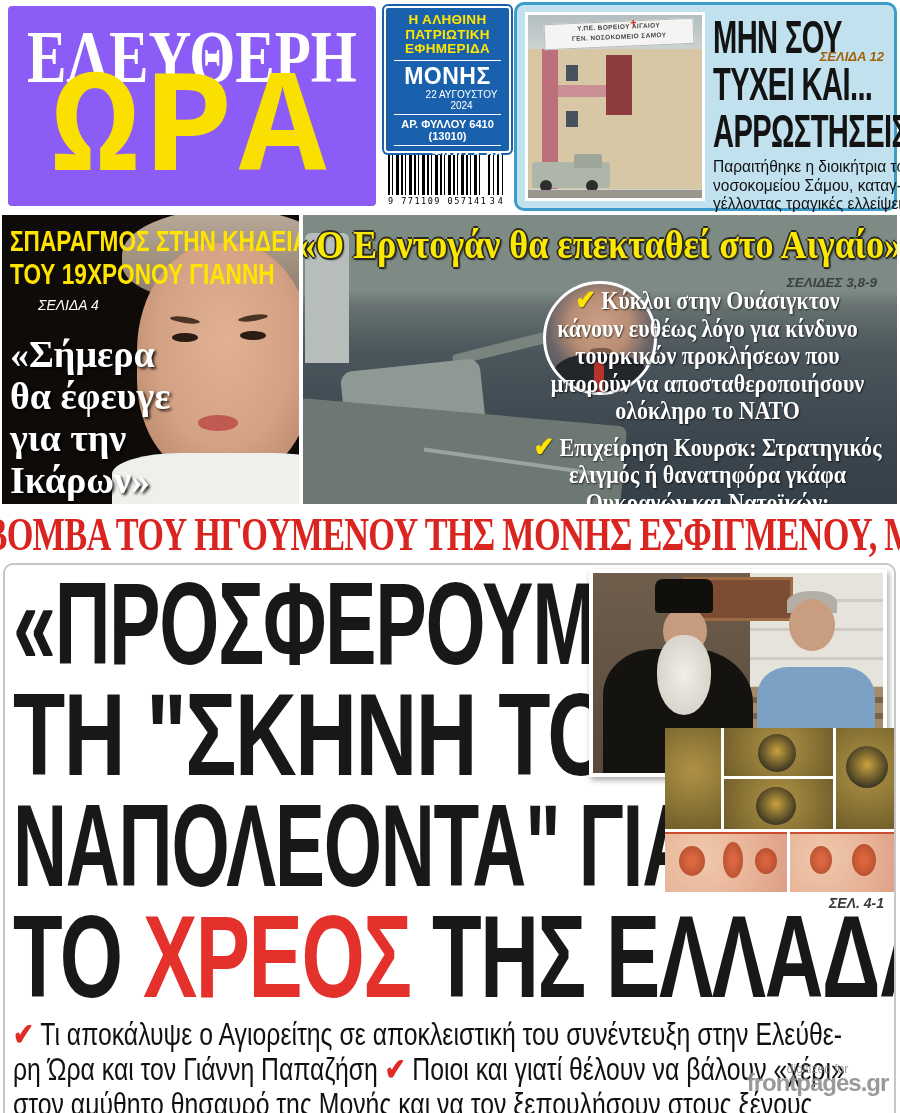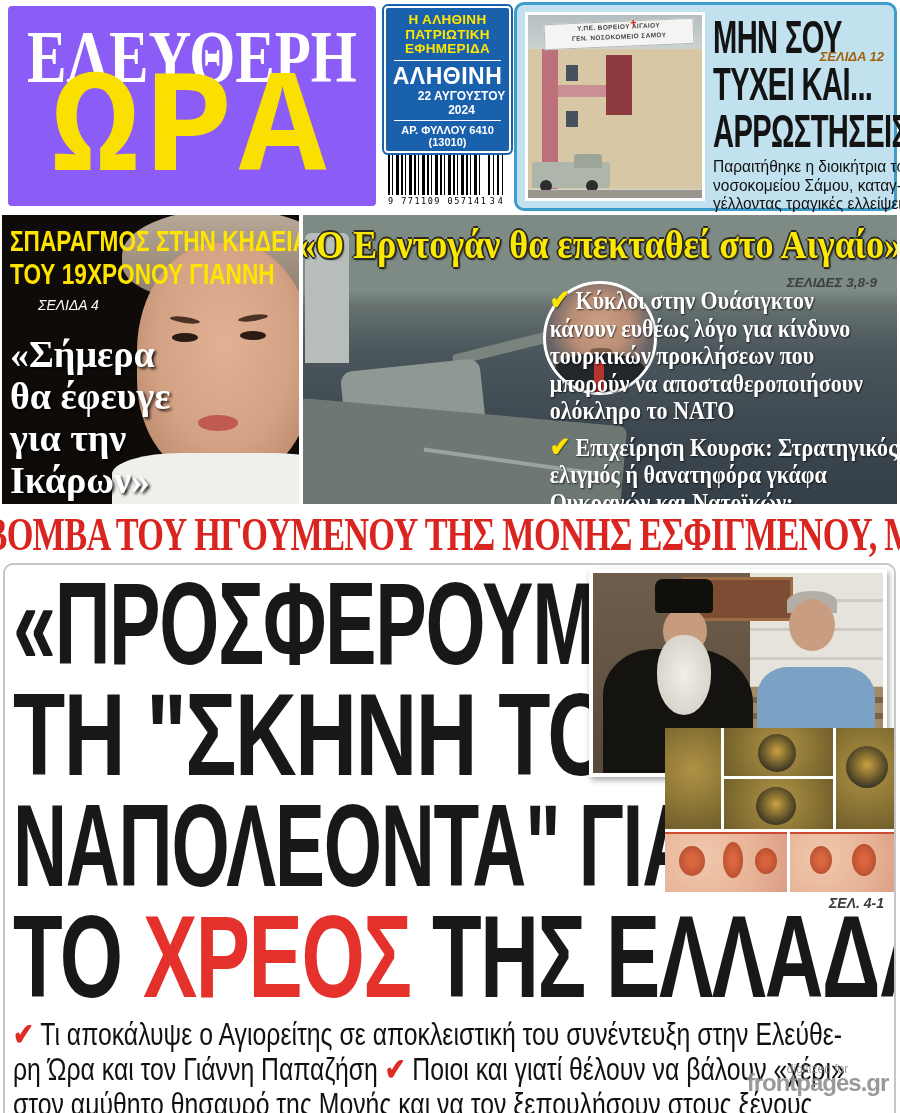--- a/index.html
+++ b/index.html
@@ -12,21 +12,21 @@
        white-space:nowrap;font-family:"Liberation Serif",serif;font-weight:bold;color:#ffffff;font-size:74px;line-height:1;}
   .mh2{position:absolute;left:50%;top:52px;transform:translateX(-50%) scaleX(1.0);transform-origin:center top;
        white-space:nowrap;font-family:Liberation Mono, monospace;font-weight:bold;color:#f9e000;font-size:146px;line-height:1;letter-spacing:6px;}
 
   
   .infobox{position:absolute;left:384px;top:6px;width:123px;height:143px;background:#1a61ad;
            border:2px solid #ffffff;box-shadow:0 0 0 2px #1a61ad;border-radius:4px;text-align:center;color:#fff;}
   .tagline{margin-top:5px;color:#ffe600;font-weight:bold;font-size:13.5px;line-height:14.5px;letter-spacing:.3px;}
   .inforule{height:1px;background:#ffffff;margin:3px 8px;}
   .day{font-size:23px;line-height:24px;font-weight:bold;letter-spacing:.5px;}
-  .date{font-size:12px;font-weight:bold;margin-top:1px;margin-left:28px;}
+  .date{font-size:10px;font-weight:normal;margin-top:1px;margin-left:28px;}
   .issue{font-size:11px;font-weight:bold;margin-top:2px;}
   .price{font-size:14.5px;font-weight:bold;margin-top:3px;letter-spacing:.3px;padding-left:40px;}
 
   
   .barcode{position:absolute;left:388px;top:155px;width:118px;height:52px;background:#fff;}
   .bars-main{position:absolute;left:0;top:0;width:92px;height:40px;
     background:repeating-linear-gradient(90deg,#000 0 2px,#fff 2px 4px,#000 4px 5px,#fff 5px 8px,#000 8px 11px,#fff 11px 13px);}
   .bars-addon{position:absolute;right:2px;top:0;width:16px;height:40px;
     background:repeating-linear-gradient(90deg,#000 0 2px,#fff 2px 5px,#000 5px 6px,#fff 6px 9px);}
   .bc-digits{position:absolute;left:0;top:41px;width:100%;font-family:"DejaVu Sans Mono",monospace;
@@ -87,21 +87,21 @@
   .ship-rail{position:absolute;left:120px;bottom:40px;width:180px;height:4px;background:#9aa39e;transform:rotate(8deg);}
   .erd-headline{position:absolute;left:50%;top:5px;transform:translateX(-50%) scaleX(.88);transform-origin:center top;
       white-space:nowrap;font-family:"Liberation Serif",serif;font-weight:bold;font-size:41px;color:#fce903;
       text-shadow:-2px 0 #2a2a22,2px 0 #2a2a22,0 -2px #2a2a22,0 2px #2a2a22,2px 2px 2px rgba(0,0,0,.6);}
   .erd-pageref{position:absolute;right:20px;top:60px;font-style:italic;font-size:13.5px;font-weight:bold;color:#39413c;}
   .erd-circle{position:absolute;left:240px;top:66px;width:108px;height:108px;border-radius:50%;border:3px solid #ffffff;
       overflow:hidden;background:radial-gradient(circle at 50% 38%,#cba086 0%,#b98e74 34%,#6a6468 60%,#4a4a50 100%);}
   .erd-suit{position:absolute;left:8px;bottom:-8px;width:92px;height:46px;background:#23262b;border-radius:40% 40% 0 0;}
   .erd-tie{position:absolute;left:48px;bottom:0;width:10px;height:30px;background:#b5342e;}
   .erd-mouth{position:absolute;left:44px;top:64px;width:22px;height:6px;border-radius:40%;background:#7d5b49;}
-  .erd-bullets{position:absolute;right:0;top:72px;text-align:left;}
+  .erd-bullets{position:absolute;right:16px;top:72px;text-align:center;}
   .erd-bullets .bl{white-space:nowrap;transform:scaleX(.9);transform-origin:right top;
       font-family:"Liberation Serif",serif;font-weight:bold;color:#ffffff;font-size:24.5px;line-height:27.5px;
       text-shadow:1px 1px 2px rgba(0,0,0,.7);}
   .erd-bullets .gap{height:9px;}
   .check-yellow{color:#ffe400;font-size:27px;text-shadow:1px 1px 1px rgba(0,0,0,.5);}
 
   
   .banner{position:absolute;left:0;top:505px;width:900px;height:58px;background:#ffffff;display:flex;align-items:center;justify-content:center;}
   .banner-text{white-space:nowrap;transform:scaleX(.73);transform-origin:center center;
       font-family:"Liberation Serif",serif;font-weight:bold;font-size:47px;color:#da2420;letter-spacing:-1px;}
@@ -164,21 +164,21 @@
     <div class="mh2">ΩΡΑ</div>
   </div>
 
   <div class="infobox">
     <div class="tagline">
       <div>Η ΑΛΗΘΙΝΗ</div>
       <div>ΠΑΤΡΙΩΤΙΚΗ</div>
       <div>ΕΦΗΜΕΡΙΔΑ</div>
     </div>
     <div class="inforule"></div>
-    <div class="day">ΑΛΗΘΙΝΗ</div>
+    <div class="day">ΜΟΝΗΣ</div>
     <div class="date">22 ΑΥΓΟΥΣΤΟΥ 2024</div>
     <div class="inforule"></div>
     <div class="issue">ΑΡ. ΦΥΛΛΟΥ 6410 (13010)</div>
     <div class="inforule"></div>
     <div class="price">ΤΙΜΗ 1,20 ΕΥΡΩ</div>
   </div>
 
   <div class="barcode">
     <div class="bars-main"></div>
     <div class="bars-addon"></div>

